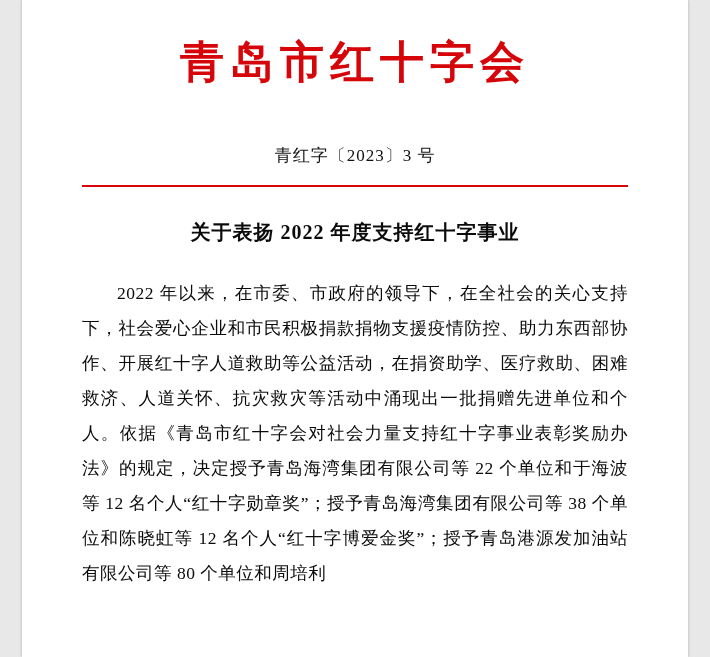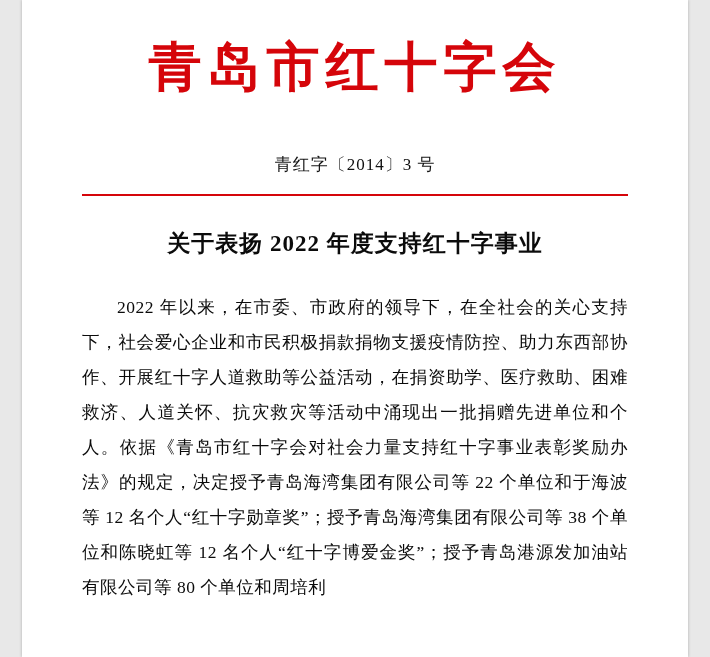--- a/index.html
+++ b/index.html
@@ -21,42 +21,42 @@
     height: 657px;
     background: #ffffff;
     box-shadow: 0 0 3px rgba(0,0,0,0.25);
     box-sizing: border-box;
   }
   .doc-title {
     text-align: center;
     color: #d5050a;
     font-family: "DejaVu Serif", "Liberation Serif", serif;
     font-weight: bold;
-    font-size: 53px;
+    font-size: 44px;
     letter-spacing: 6px;
     line-height: 1;
     margin-top: 40px;
     white-space: nowrap;
   }
   .doc-number {
     text-align: center;
     font-size: 17px;
     color: #111;
     margin-top: 60px;
     letter-spacing: 1px;
   }
   .red-rule {
     width: 546px;
     height: 2px;
     background: #d5050a;
     margin: 18px auto 0 auto;
   }
   .subject {
     text-align: center;
-    font-size: 23px;
+    font-size: 20px;
     color: #0b0b0b;
     font-weight: bold;
     line-height: 1.75;
     margin-top: 28px;
     letter-spacing: 1px;
   }
   .subject-line {
     display: block;
   }
   .body-block {
@@ -75,21 +75,21 @@
     text-indent: 2em;
   }
 </style>
 </head>
 <body>
 
 <div class="page">
 
   <div class="doc-title">青岛市红十字会</div>
 
-  <div class="doc-number">青红字〔2014〕3 号</div>
+  <div class="doc-number">青红字〔2023〕3 号</div>
 
   <div class="red-rule"></div>
 
   <div class="subject">
     <span class="subject-line">关于表扬 2022 年度支持红十字事业</span>
   </div>
 
   <div class="body-block">
     <span class="para">2022 年以来，在市委、市政府的领导下，在全社会的关心支持下，社会爱心企业和市民积极捐款捐物支援疫情防控、助力东西部协作、开展红十字人道救助等公益活动，在捐资助学、医疗救助、困难救济、人道关怀、抗灾救灾等活动中涌现出一批捐赠先进单位和个人。依据《青岛市红十字会对社会力量支持红十字事业表彰奖励办法》的规定，决定授予青岛海湾集团有限公司等 22 个单位和于海波等 12 名个人“红十字勋章奖”；授予青岛海湾集团有限公司等 38 个单位和陈晓虹等 12 名个人“红十字博爱金奖”；授予青岛港源发加油站有限公司等 80 个单位和周培利</span>
   </div>

